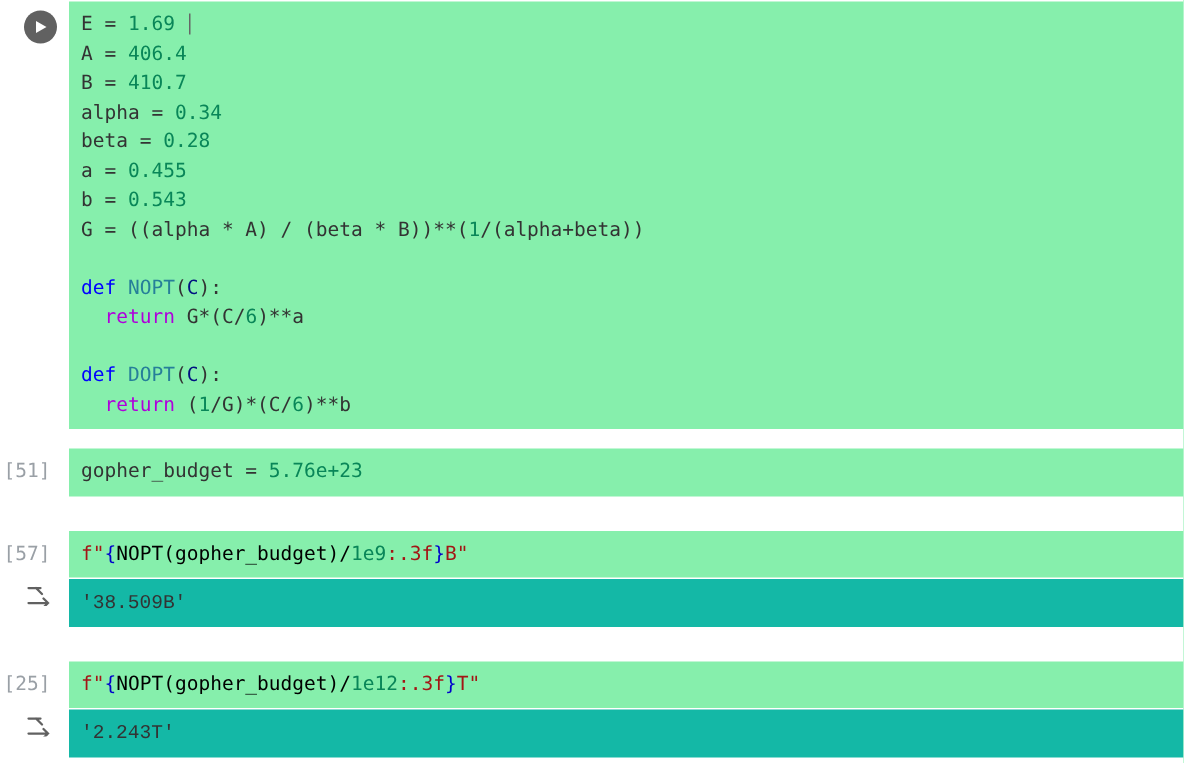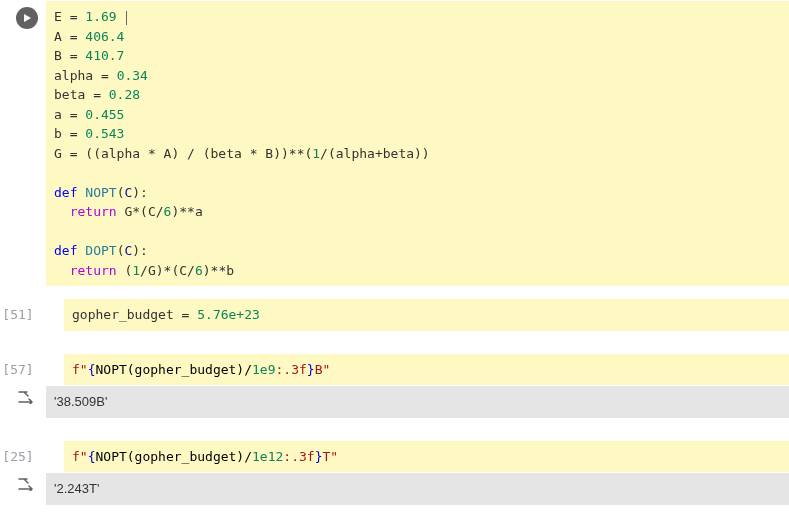--- a/index.html
+++ b/index.html
@@ -43,28 +43,28 @@
     font-family: monospace;
   }
   .code-area {
     flex: 1;
     background: #f7f7f7;
     padding: 6px 8px;
     white-space: pre;
     font-family: monospace;
     color: #333;
   }
-  .code-area.grey { background: #fef9c3; }
-  .code-area.lighter { background: #fef9c3; margin-left: 18px; }
+  .code-area.grey { background: #86efac; }
+  .code-area.lighter { background: #86efac; }
   .out-area {
     flex: 1;
     padding: 6px 8px;
-    font-family: Liberation Sans, sans-serif;
+    font-family: Liberation Mono, monospace;
     color: #333;
-    background: #e5e5e5;
+    background: #14b8a6;
   }
   .out-gutter {
     width: 46px;
     flex-shrink: 0;
     display: flex;
     justify-content: flex-end;
     align-items: flex-start;
     padding-top: 4px;
     padding-right: 10px;
   }

